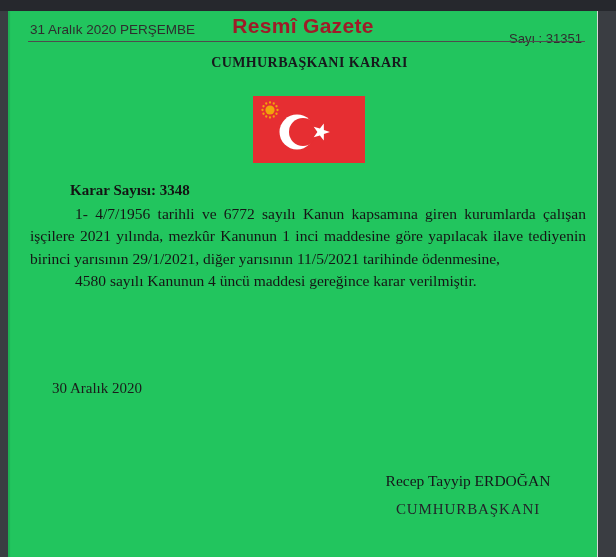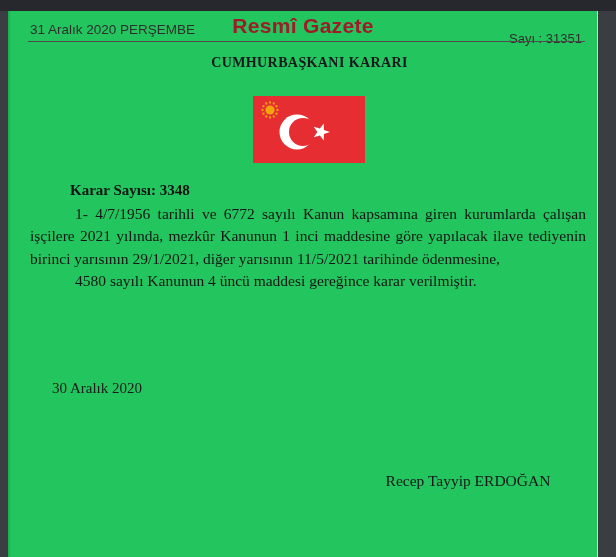--- a/index.html
+++ b/index.html
@@ -113,16 +113,17 @@
 
     <div class="body-text">
       <p>1- 4/7/1956 tarihli ve 6772 sayılı Kanun kapsamına giren kurumlarda çalışan işçilere 2021 yılında, mezkûr Kanunun 1 inci maddesine göre yapılacak ilave tediyenin birinci yarısının 29/1/2021, diğer yarısının 11/5/2021 tarihinde ödenmesine,</p>
       <p>4580 sayılı Kanunun 4 üncü maddesi gereğince karar verilmiştir.</p>
     </div>
 
     <div class="date-line">30 Aralık 2020</div>
 
     <div class="signature">
       <p class="sig-name">Recep Tayyip ERDOĞAN</p>
+      <p class="sig-title">CUMHURBAŞKANI</p>
     </div>
 
   </div>
 </div>
 
 </body></html>

